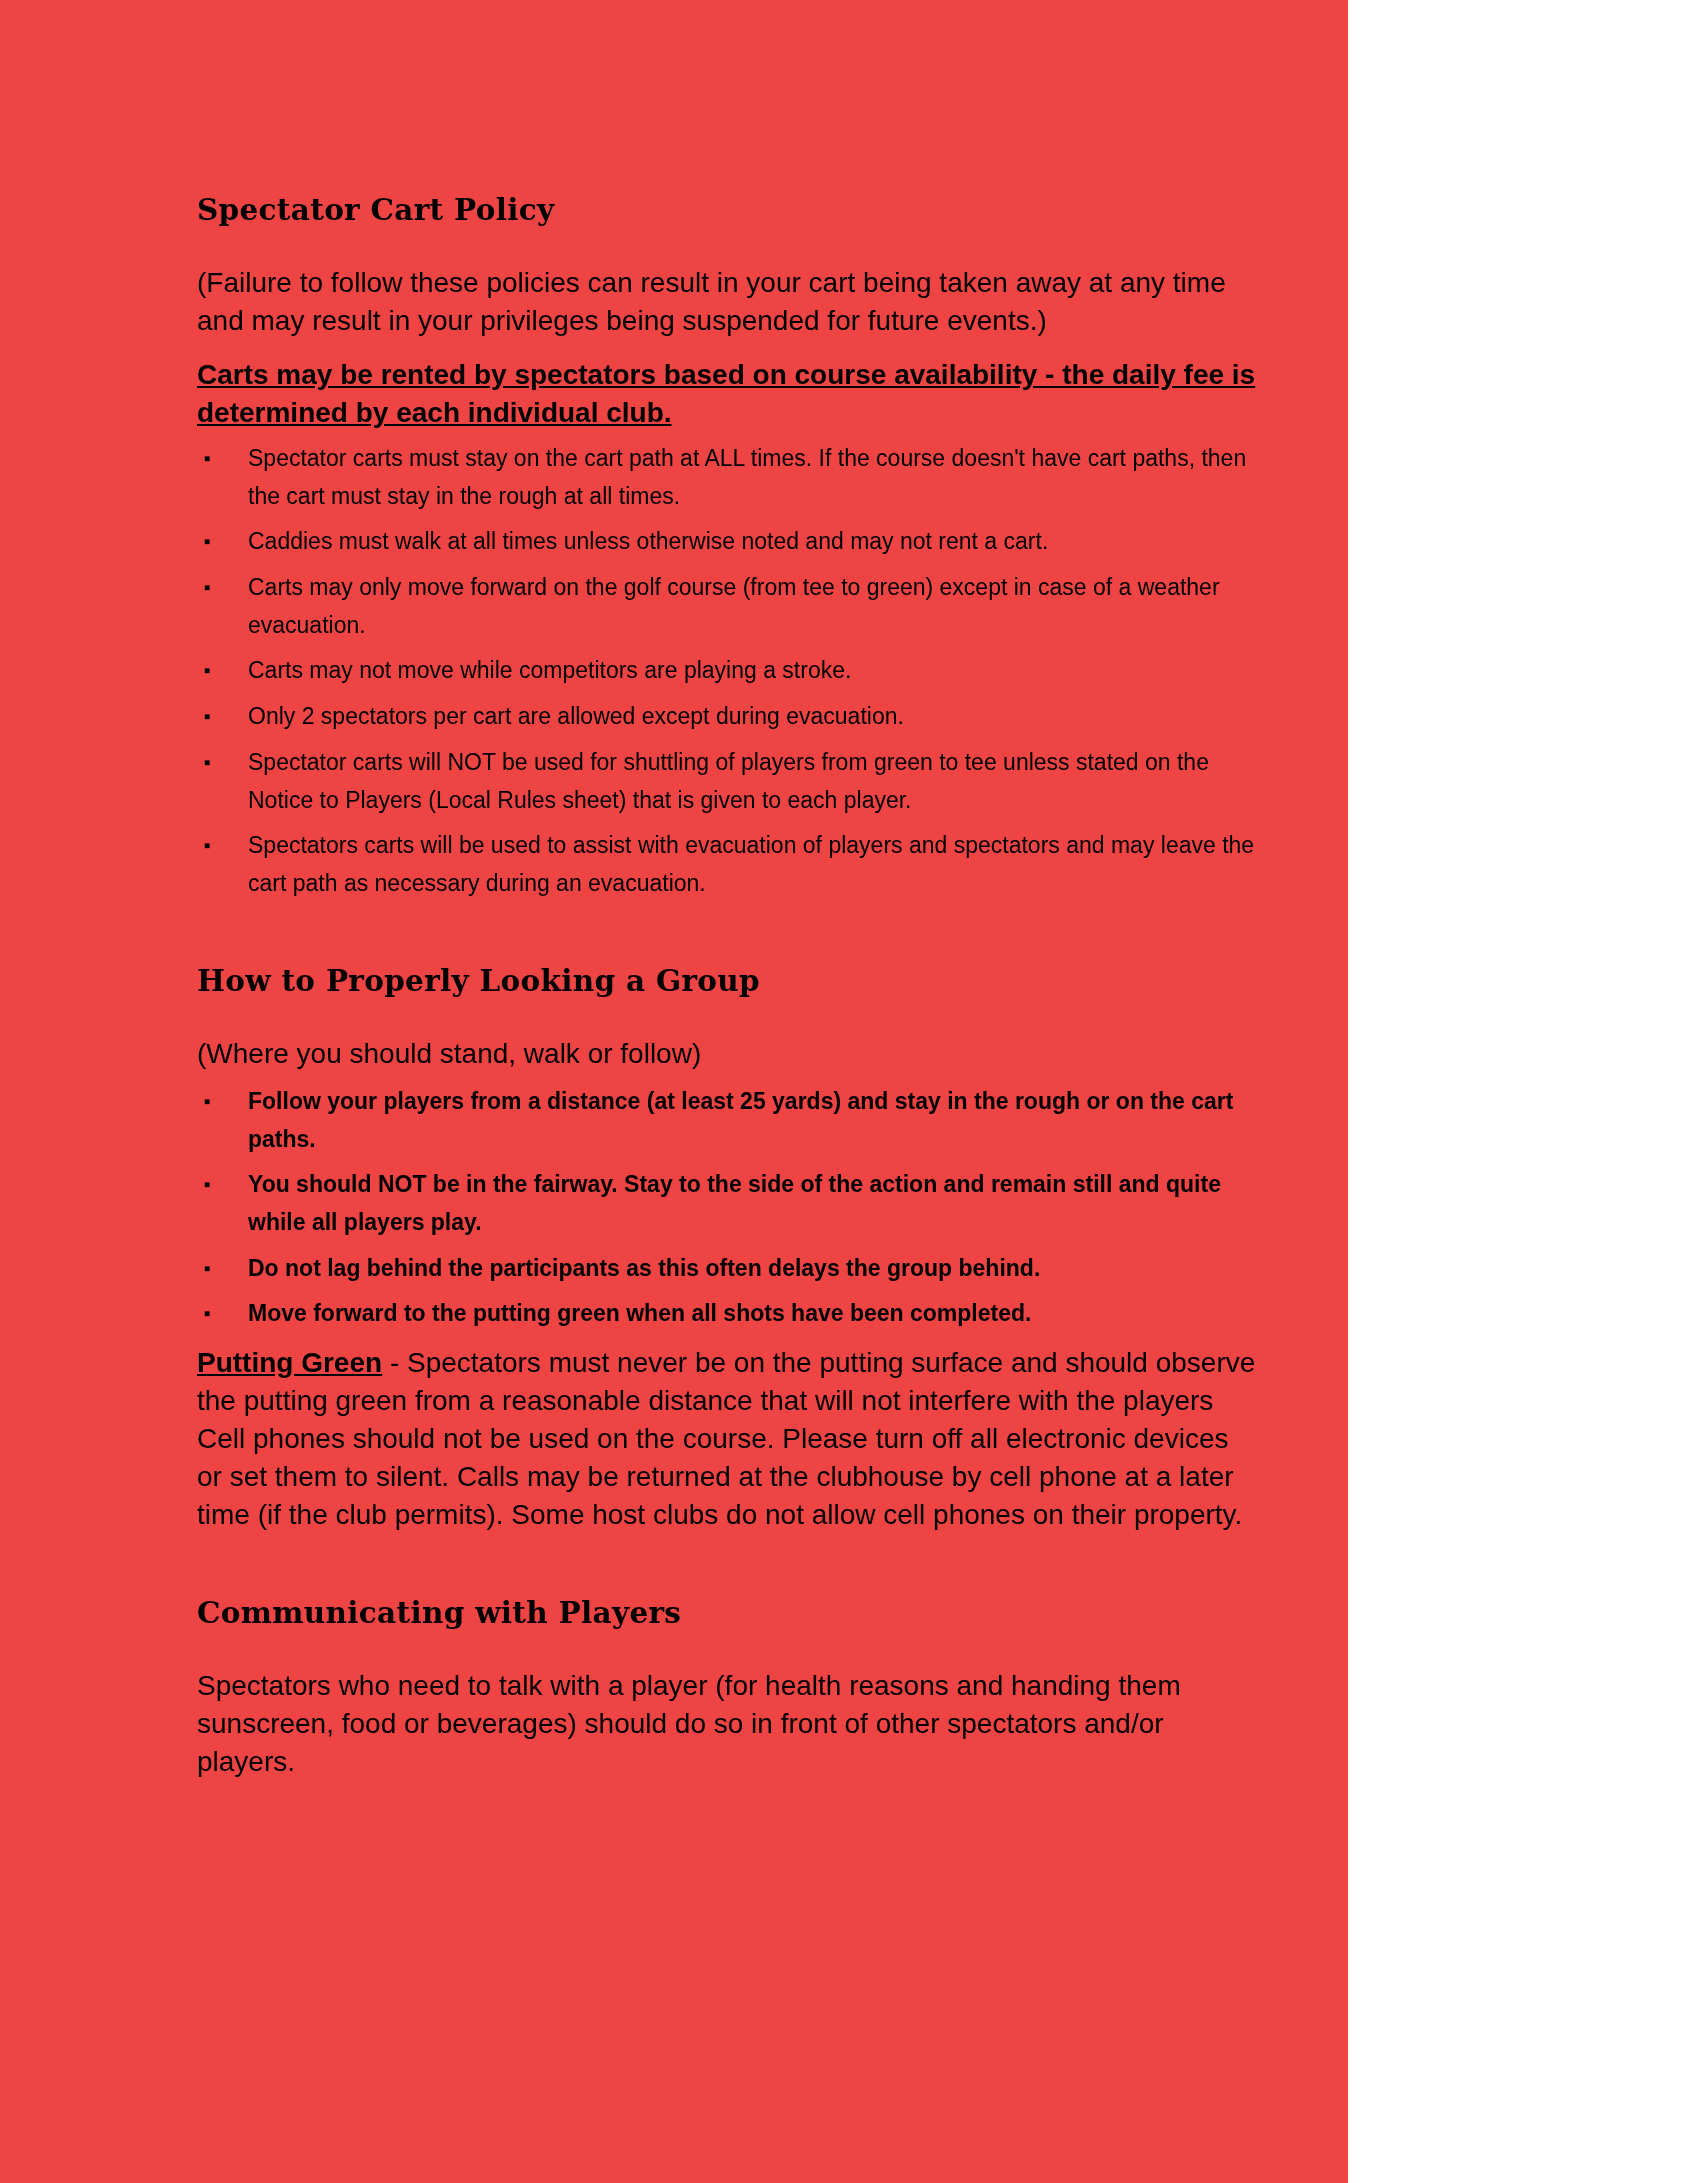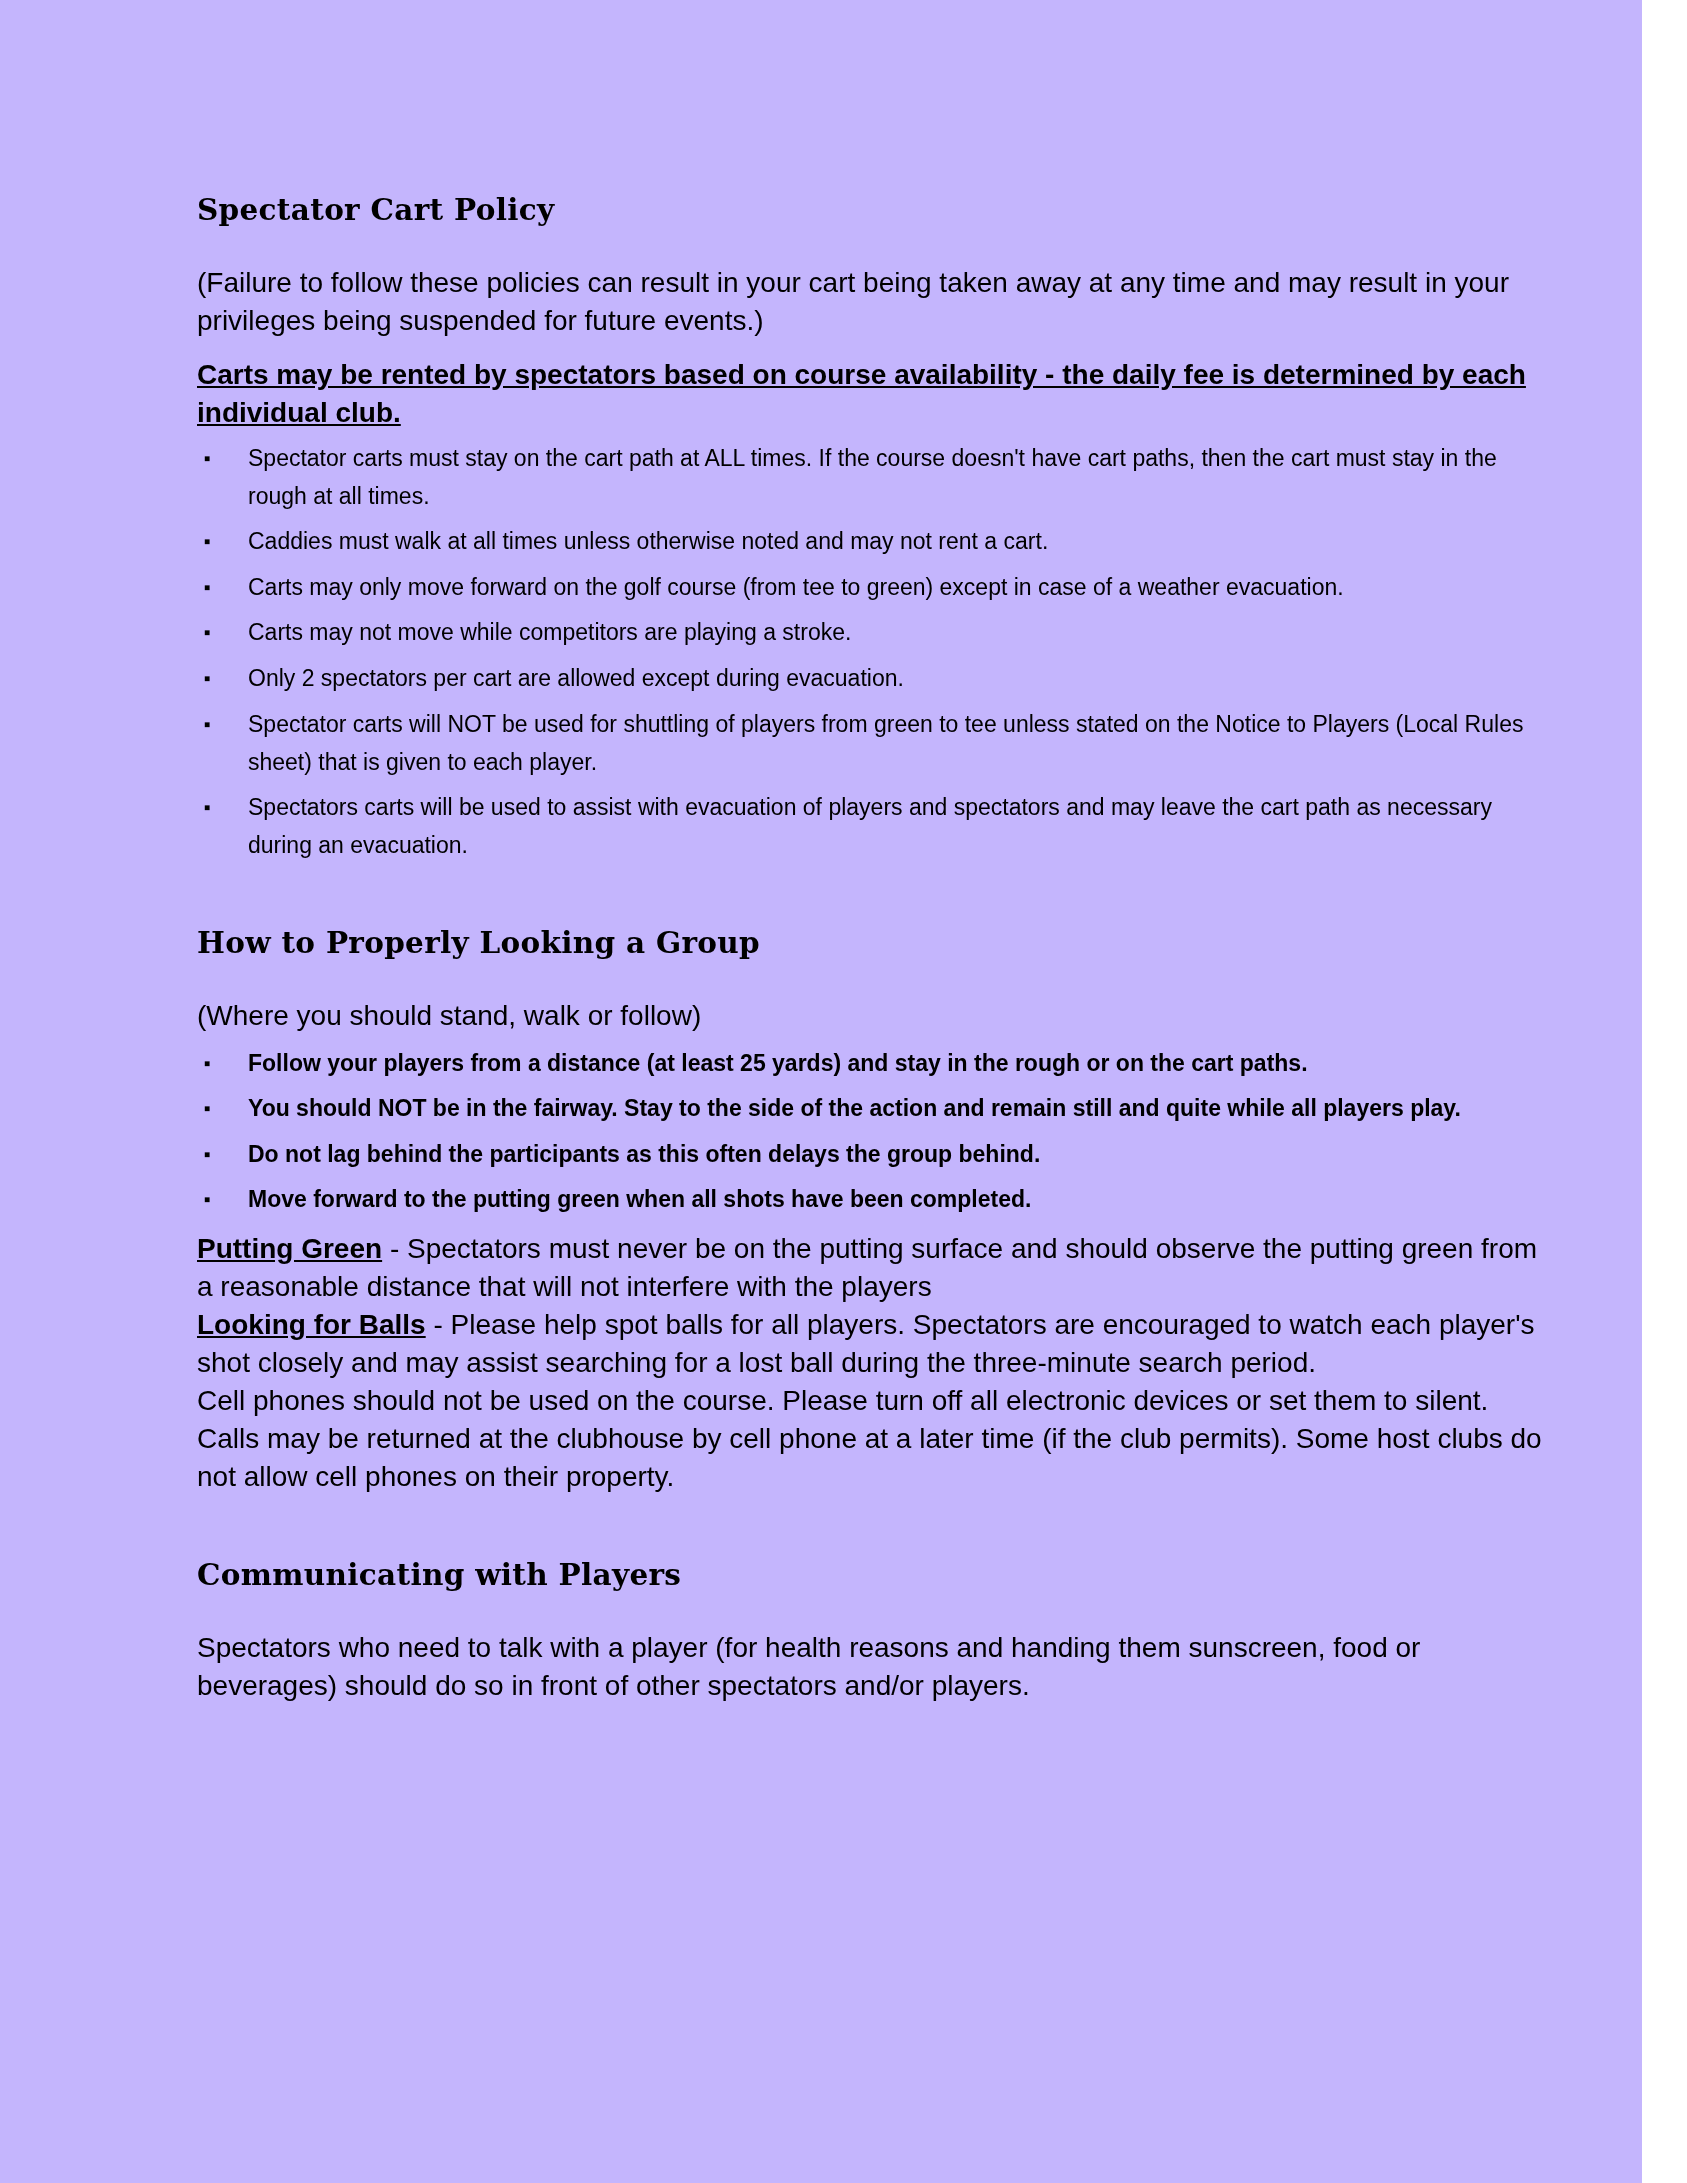--- a/index.html
+++ b/index.html
@@ -9,24 +9,24 @@
   }
   body {
     width: 1687px;
     height: 2183px;
     font-family: "Liberation Sans", sans-serif;
     color: #000000;
     -webkit-font-smoothing: antialiased;
   }
   .page {
     box-sizing: border-box;
-    width: 1642px;
+    width: 1348px;
     height: 2183px;
     padding: 192px 87px 0 197px;
-    background: #c4b5fd;
+    background: #ef4444;
   }
   .heading {
     font-family: "DejaVu Serif", "Liberation Serif", serif;
     font-weight: 700;
     font-size: 29.5px;
     letter-spacing: 0.3px;
     margin: 0 0 37px 0;
     color: #000000;
   }
   .section { margin: 0; }
@@ -93,21 +93,20 @@
   <section class="section">
     <h1 class="heading">How to Properly Looking a Group</h1>
     <p class="body intro">(Where you should stand, walk or follow)</p>
     <ul class="bullets list-gap">
       <li>Follow your players from a distance (at least 25 yards) and stay in the rough or on the cart paths.</li>
       <li>You should NOT be in the fairway. Stay to the side of the action and remain still and quite while all players play.</li>
       <li>Do not lag behind the participants as this often delays the group behind.</li>
       <li>Move forward to the putting green when all shots have been completed.</li>
     </ul>
     <p class="body labeled labeled-first"><span class="bold-underline">Putting Green</span><span> - Spectators must never be on the putting surface and should observe the putting green from a reasonable distance that will not interfere with the players</span></p>
-    <p class="body labeled"><span class="bold-underline">Looking for Balls</span><span> - Please help spot balls for all players. Spectators are encouraged to watch each player's shot closely and may assist searching for a lost ball during the three-minute search period.</span></p>
   </section>
 
   <section class="section section-tight">
     <p class="body">Cell phones should not be used on the course. Please turn off all electronic devices or set them to silent. Calls may be returned at the clubhouse by cell phone at a later time (if the club permits). Some host clubs do not allow cell phones on their property.</p>
   </section>
 
   <section class="section section-tight">
     <h1 class="heading">Communicating with Players</h1>
     <p class="body">Spectators who need to talk with a player (for health reasons and handing them sunscreen, food or beverages) should do so in front of other spectators and/or players.</p>
   </section>

